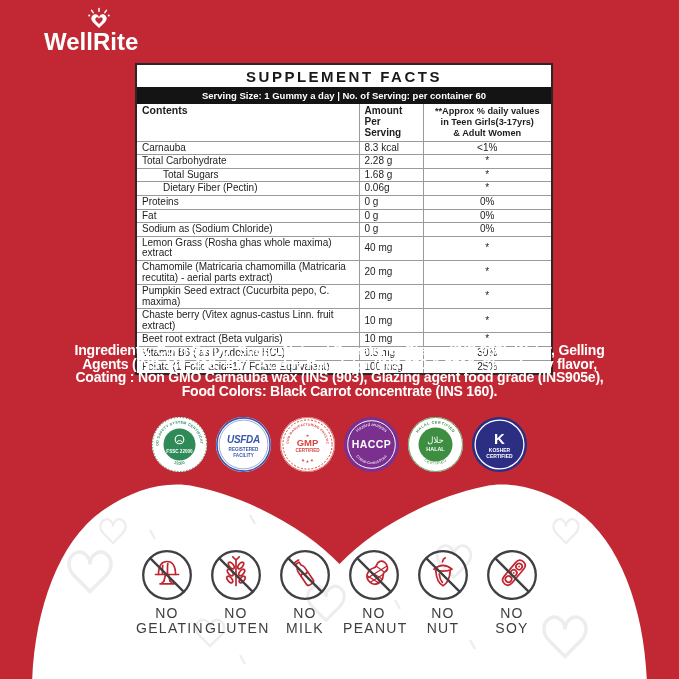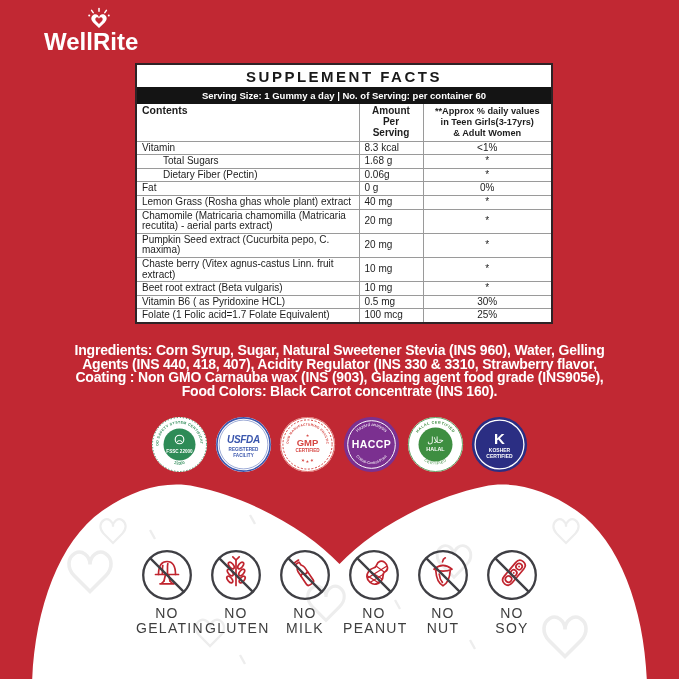--- a/index.html
+++ b/index.html
@@ -19,21 +19,21 @@
                letter-spacing:2.5px;color:#191919;padding:3px 0 2px;}
   .serving-bar{background:var(--bar-black,#141414);color:#fff;text-align:center;
                font-size:9.5px;font-weight:bold;padding:3px 0;}
   table.facts-table{width:100%;border-collapse:collapse;table-layout:fixed;}
   .facts-table th,.facts-table td{border-top:1px solid var(--line-gray,#9a9a9a);
       font-size:10px;color:var(--text-dark,#1d1d1d);padding:1px 5px;line-height:1.06;}
   .facts-table thead th{border-top:none;}
   .facts-table .c2,.facts-table .c3{border-left:1px solid var(--line-gray,#9a9a9a);}
   .facts-table .c3{text-align:center;}
   .facts-table th.h1{text-align:left;vertical-align:top;font-size:10.5px;padding-top:1px;}
-  .facts-table th.h2{text-align:center;font-size:10px;vertical-align:middle;}
+  .facts-table th.h2{text-align:left;font-size:10px;vertical-align:middle;}
   .facts-table th.h3{font-size:9.2px;line-height:1.18;vertical-align:middle;padding:2px;}
   .facts-table tr.indent td.c1{padding-left:26px;}
 
   
   .ingredients{position:absolute;top:344px;left:0;right:0;text-align:center;
                color:#fff;font-weight:bold;font-size:14px;letter-spacing:-0.2px;
                line-height:13.6px;}
   .ingredients div{white-space:nowrap;}
 
   
@@ -105,41 +105,56 @@
           </th>
           <th class="h3 c3">
             <div>**Approx % daily values</div>
             <div>in Teen Girls(3-17yrs)</div>
             <div>&amp; Adult Women</div>
           </th>
         </tr>
       </thead>
       <tbody>
         <tr>
-            <td class="c1">Vitamin</td>
+            <td class="c1">Carnauba</td>
             <td class="c2">8.3 kcal</td>
             <td class="c3">&lt;1%</td>
+          </tr>
+        <tr>
+            <td class="c1">Total Carbohydrate</td>
+            <td class="c2">2.28 g</td>
+            <td class="c3">*</td>
           </tr>
         <tr class="indent">
             <td class="c1">Total Sugars</td>
             <td class="c2">1.68 g</td>
             <td class="c3">*</td>
           </tr>
         <tr class="indent">
             <td class="c1">Dietary Fiber (Pectin)</td>
             <td class="c2">0.06g</td>
             <td class="c3">*</td>
           </tr>
         <tr>
+            <td class="c1">Proteins</td>
+            <td class="c2">0 g</td>
+            <td class="c3">0%</td>
+          </tr>
+        <tr>
             <td class="c1">Fat</td>
             <td class="c2">0 g</td>
             <td class="c3">0%</td>
           </tr>
         <tr>
-            <td class="c1">Lemon Grass (Rosha ghas whole plant) extract</td>
+            <td class="c1">Sodium as (Sodium Chloride)</td>
+            <td class="c2">0 g</td>
+            <td class="c3">0%</td>
+          </tr>
+        <tr>
+            <td class="c1">Lemon Grass (Rosha ghas whole maxima) extract</td>
             <td class="c2">40 mg</td>
             <td class="c3">*</td>
           </tr>
         <tr>
             <td class="c1">Chamomile (Matricaria chamomilla (Matricaria recutita) - aerial parts extract)</td>
             <td class="c2">20 mg</td>
             <td class="c3">*</td>
           </tr>
         <tr>
             <td class="c1">Pumpkin Seed extract (Cucurbita pepo, C. maxima)</td>

